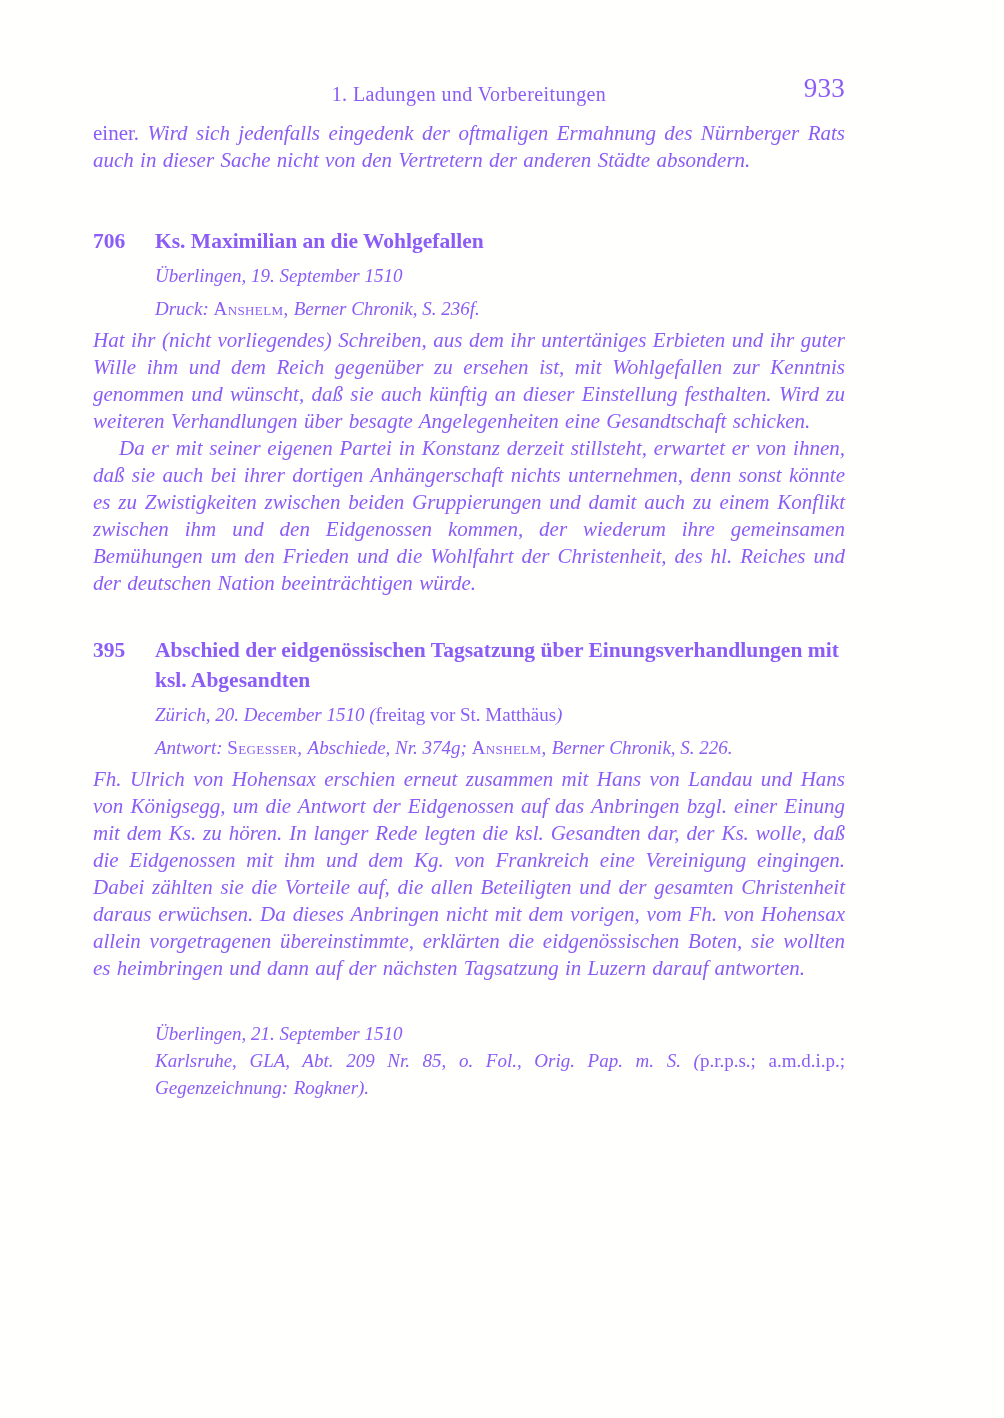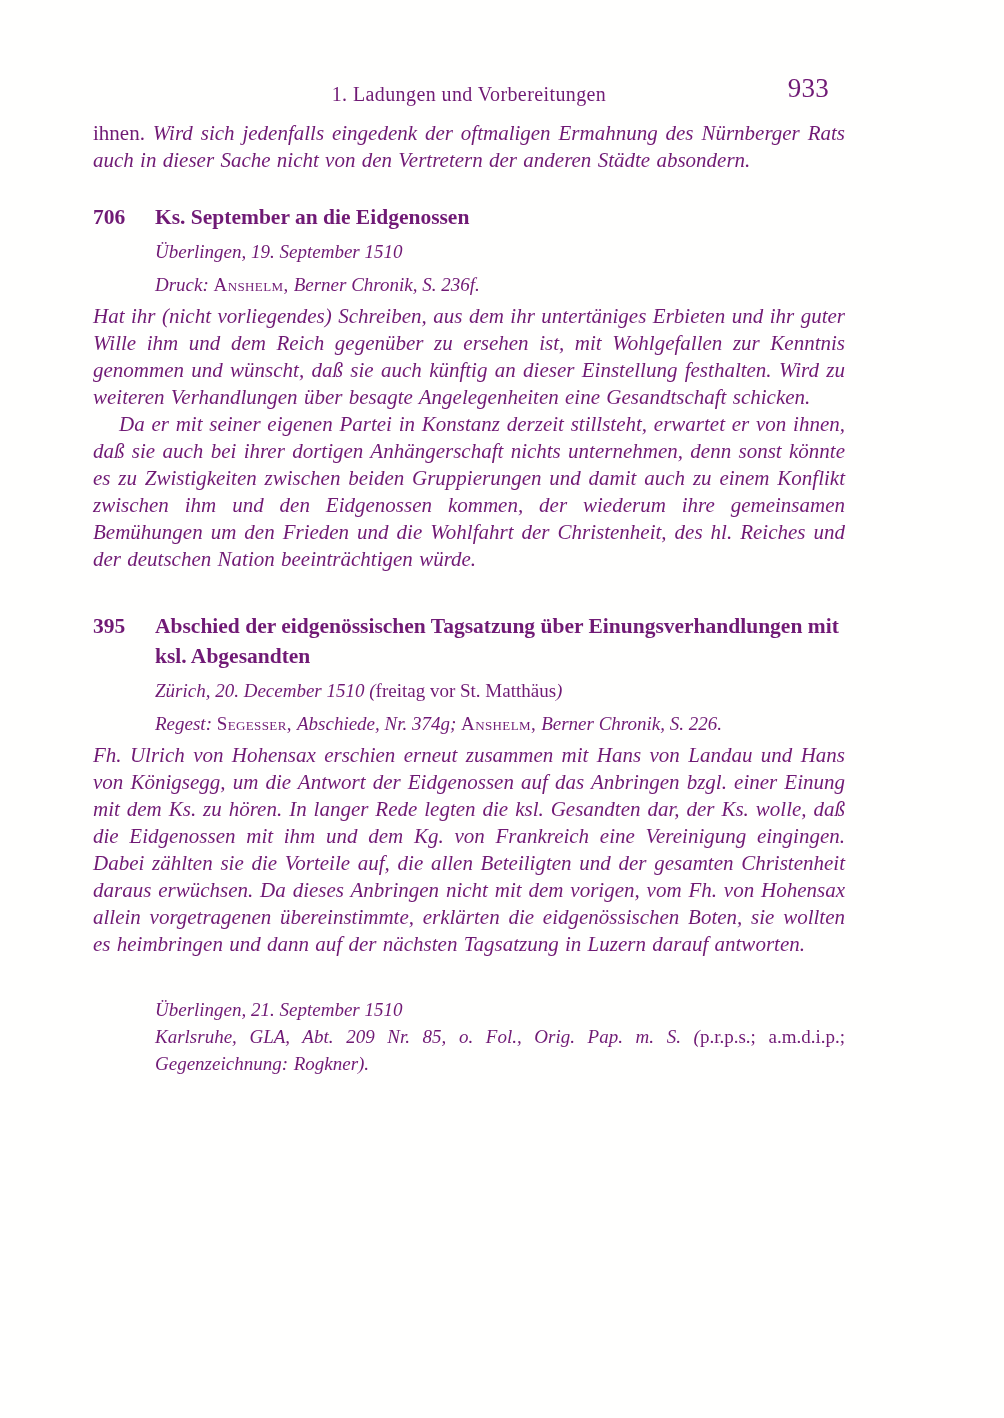--- a/index.html
+++ b/index.html
@@ -2,36 +2,36 @@
 <html><head>
 <meta charset="utf-8">
 <style>
   * { margin: 0; padding: 0; box-sizing: border-box; }
   html, body { background: #ffffff; }
   .page {
     position: relative;
     width: 1004px;
     height: 1418px;
     background: #fffffe;
-    color: #701a75;
+    color: #8b5cf6;
     font-family: "Liberation Serif", "DejaVu Serif", serif;
     padding: 82px 159px 12px 93px;
     overflow: hidden;
   }
   
   .running-head {
     position: relative;
     text-align: center;
     font-size: 20px;
     line-height: 24px;
     letter-spacing: 0.02em;
   }
   .rh-page {
     position: absolute;
-    right: 16px;
+    right: 0;
     top: -6px;
     font-size: 27px;
     letter-spacing: 0.01em;
   }
   
   .body-para {
     font-size: 21px;
     line-height: 27px;
     text-align: justify;
     word-spacing: 0.05em;
@@ -52,54 +52,54 @@
   .entry-title { flex: 1; }
   .meta {
     margin-left: 62px;
     font-size: 19px;
     line-height: 27px;
   }
   .dateline { margin-top: 6px; }
   .sourceline { margin-top: 6px; }
   .archive { text-align: justify; word-spacing: 0.05em; }
   .regest-first { margin-top: 5px; }
-  .entry-706 { margin-top: 28px; }
+  .entry-706 { margin-top: 52px; }
   .entry-707 { margin-top: 38px; }
   .entry-708 { margin-top: 38px; }
 </style>
 </head>
 <body>
 
 <div class="page">
 
   <header class="running-head">
     <span class="rh-title">1. Ladungen und Vorbereitungen</span>
     <span class="rh-page">933</span>
   </header>
 
-  <p class="body-para intro"><span class="rm">ihnen. </span><span class="it">Wird sich jedenfalls eingedenk der oftmaligen Ermahnung des Nürnberger Rats auch in dieser Sache nicht von den Vertretern der anderen Städte absondern.</span></p>
+  <p class="body-para intro"><span class="rm">einer. </span><span class="it">Wird sich jedenfalls eingedenk der oftmaligen Ermahnung des Nürnberger Rats auch in dieser Sache nicht von den Vertretern der anderen Städte absondern.</span></p>
 
   <section class="entry entry-706">
     <div class="entry-head">
       <span class="entry-num">706</span>
-      <span class="entry-title">Ks. September an die Eidgenossen</span>
+      <span class="entry-title">Ks. Maximilian an die Wohlgefallen</span>
     </div>
     <p class="meta dateline it">Überlingen, 19. September 1510</p>
     <p class="meta sourceline"><span class="it">Druck: </span><span class="sc">Anshelm, </span><span class="it">Berner Chronik, S. 236f.</span></p>
     <p class="body-para it regest-first">Hat ihr (nicht vorliegendes) Schreiben, aus dem ihr untertäniges Erbieten und ihr guter Wille ihm und dem Reich gegenüber zu ersehen ist, mit Wohlgefallen zur Kenntnis genommen und wünscht, daß sie auch künftig an dieser Einstellung festhalten. Wird zu weiteren Verhandlungen über besagte Angelegenheiten eine Gesandtschaft schicken.</p>
     <p class="body-para it indent">Da er mit seiner eigenen Partei in Konstanz derzeit stillsteht, erwartet er von ihnen, daß sie auch bei ihrer dortigen Anhängerschaft nichts unternehmen, denn sonst könnte es zu Zwistigkeiten zwischen beiden Gruppierungen und damit auch zu einem Konflikt zwischen ihm und den Eidgenossen kommen, der wiederum ihre gemeinsamen Bemühungen um den Frieden und die Wohlfahrt der Christenheit, des hl. Reiches und der deutschen Nation beeinträchtigen würde.</p>
   </section>
 
   <section class="entry entry-707">
     <div class="entry-head">
       <span class="entry-num">395</span>
       <span class="entry-title">Abschied der eidgenössischen Tagsatzung über Einungsverhandlungen mit ksl. Abgesandten</span>
     </div>
     <p class="meta dateline"><span class="it">Zürich, 20. December 1510 (</span><span class="rm">freitag vor St. Matthäus</span><span class="it">)</span></p>
-    <p class="meta sourceline"><span class="it">Regest: </span><span class="sc">Segesser, </span><span class="it">Abschiede, Nr. 374g; </span><span class="sc">Anshelm, </span><span class="it">Berner Chronik, S. 226.</span></p>
+    <p class="meta sourceline"><span class="it">Antwort: </span><span class="sc">Segesser, </span><span class="it">Abschiede, Nr. 374g; </span><span class="sc">Anshelm, </span><span class="it">Berner Chronik, S. 226.</span></p>
     <p class="body-para it regest-first">Fh. Ulrich von Hohensax erschien erneut zusammen mit Hans von Landau und Hans von Königsegg, um die Antwort der Eidgenossen auf das Anbringen bzgl. einer Einung mit dem Ks. zu hören. In langer Rede legten die ksl. Gesandten dar, der Ks. wolle, daß die Eidgenossen mit ihm und dem Kg. von Frankreich eine Vereinigung eingingen. Dabei zählten sie die Vorteile auf, die allen Beteiligten und der gesamten Christenheit daraus erwüchsen. Da dieses Anbringen nicht mit dem vorigen, vom Fh. von Hohensax allein vorgetragenen übereinstimmte, erklärten die eidgenössischen Boten, sie wollten es heimbringen und dann auf der nächsten Tagsatzung in Luzern darauf antworten.</p>
   </section>
 
   <section class="entry entry-708">
     <p class="meta dateline it">Überlingen, 21. September 1510</p>
     <p class="meta archive"><span class="it">Karlsruhe, GLA, Abt. 209 Nr. 85, o. Fol., Orig. Pap. m. S. (</span><span class="rm">p.r.p.s.; a.m.d.i.p.;</span><span class="it"> Gegenzeichnung: Rogkner).</span></p>
   </section>
 
 </div>
 

